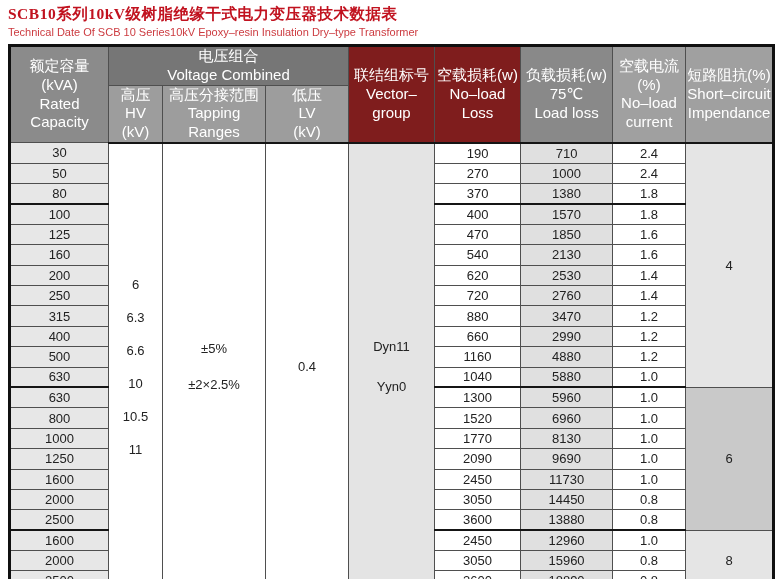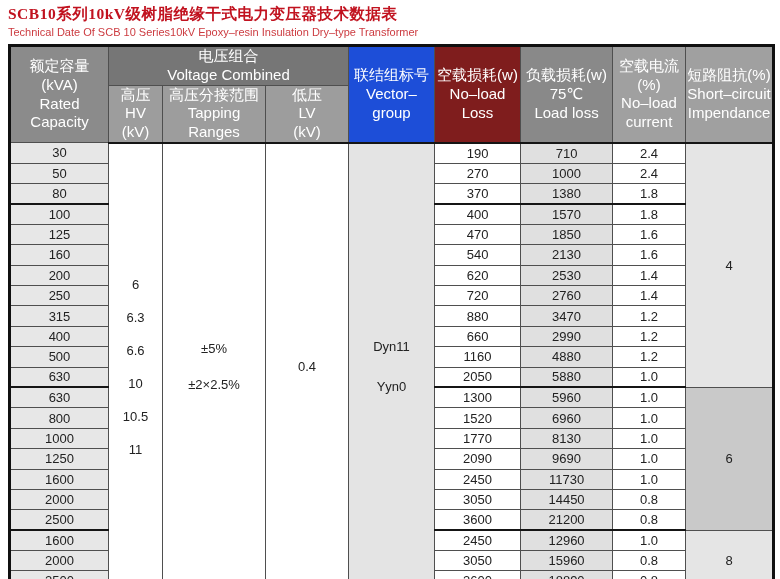--- a/index.html
+++ b/index.html
@@ -29,21 +29,21 @@
   thead th{
     color:#fff; font-size:15px; font-weight:normal; line-height:1.25;
     white-space:pre-line; background:var(--hdr-main);
   }
   tr.h-top{height:26px;}
   tr.h-sub{height:48px;}
   tr.h-sub th{border-bottom:2px solid var(--thick);}
   th.c-rated{background:var(--hdr-main);}
   th.c-band{background:var(--hdr-band);}
   th.c-sub{background:var(--hdr-sub);}
-  th.c-vector{background:#1d4ed8; border-bottom:2px solid var(--thick);}
+  th.c-vector{background:#7f1d1d; border-bottom:2px solid var(--thick);}
   th.c-noload{background:#7f1d1d; border-bottom:2px solid var(--thick);}
   th.c-load{background:#898989; border-bottom:2px solid var(--thick);}
   th.c-current{background:var(--hdr-light); border-bottom:2px solid var(--thick);}
   th.c-imp{background:var(--hdr-light); border-bottom:2px solid var(--thick);}
   tbody tr{height:20.4px;}
   tbody td{font-size:13px; color:#222; background:#fff;}
   td.kva{background:var(--row-shade);}
   td.loadloss{background:var(--load-shade);}
   td.merged-white{background:#fff;}
   td.vector{background:var(--vector-shade);}
@@ -185,21 +185,21 @@
         <td>1.2</td>
       </tr>
       <tr>
         <td class="kva">500</td>
         <td>1160</td>
         <td class="loadloss">4880</td>
         <td>1.2</td>
       </tr>
       <tr class="thick">
         <td class="kva">630</td>
-        <td>2050</td>
+        <td>1040</td>
         <td class="loadloss">5880</td>
         <td>1.0</td>
       </tr>
       <tr>
         <td class="kva">630</td>
         <td>1300</td>
         <td class="loadloss">5960</td>
         <td>1.0</td>
         <td class="imp-dark" rowspan="7">6</td>
       </tr>
@@ -229,21 +229,21 @@
       </tr>
       <tr>
         <td class="kva">2000</td>
         <td>3050</td>
         <td class="loadloss">14450</td>
         <td>0.8</td>
       </tr>
       <tr class="thick">
         <td class="kva">2500</td>
         <td>3600</td>
-        <td class="loadloss">21200</td>
+        <td class="loadloss">13880</td>
         <td>0.8</td>
       </tr>
       <tr>
         <td class="kva">1600</td>
         <td>2450</td>
         <td class="loadloss">12960</td>
         <td>1.0</td>
         <td class="imp-light" rowspan="3">8</td>
       </tr>
       <tr>

